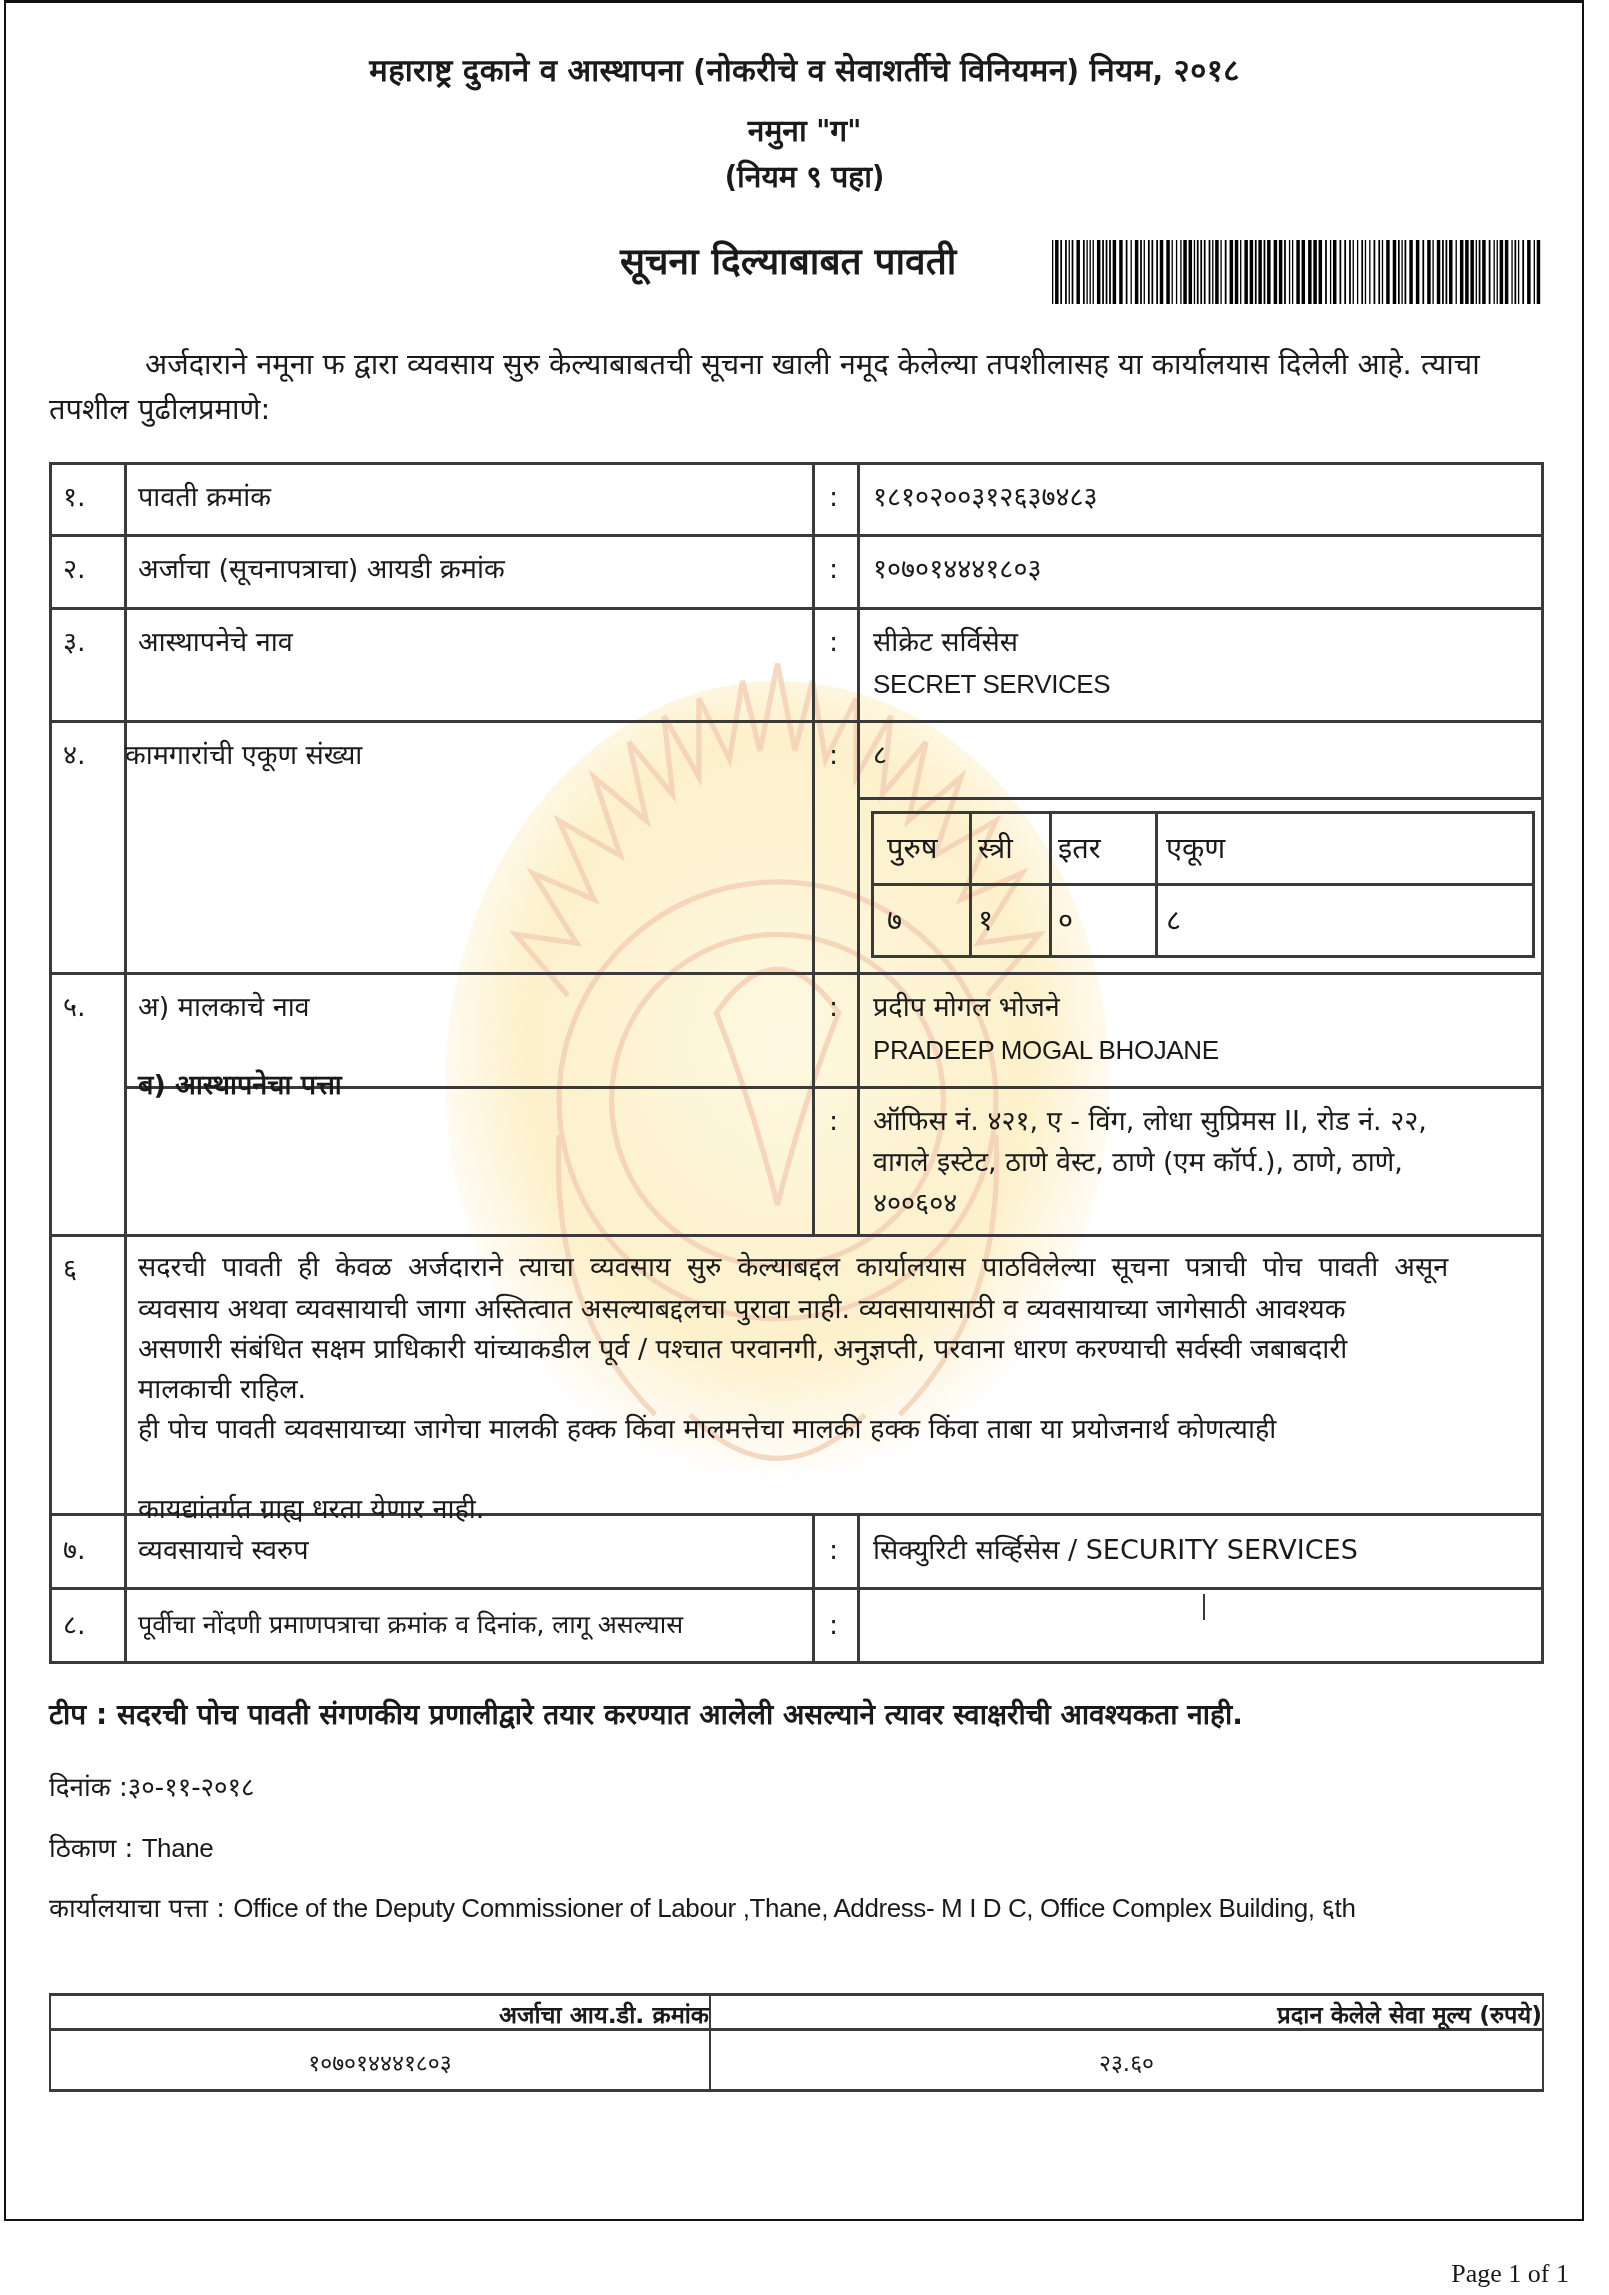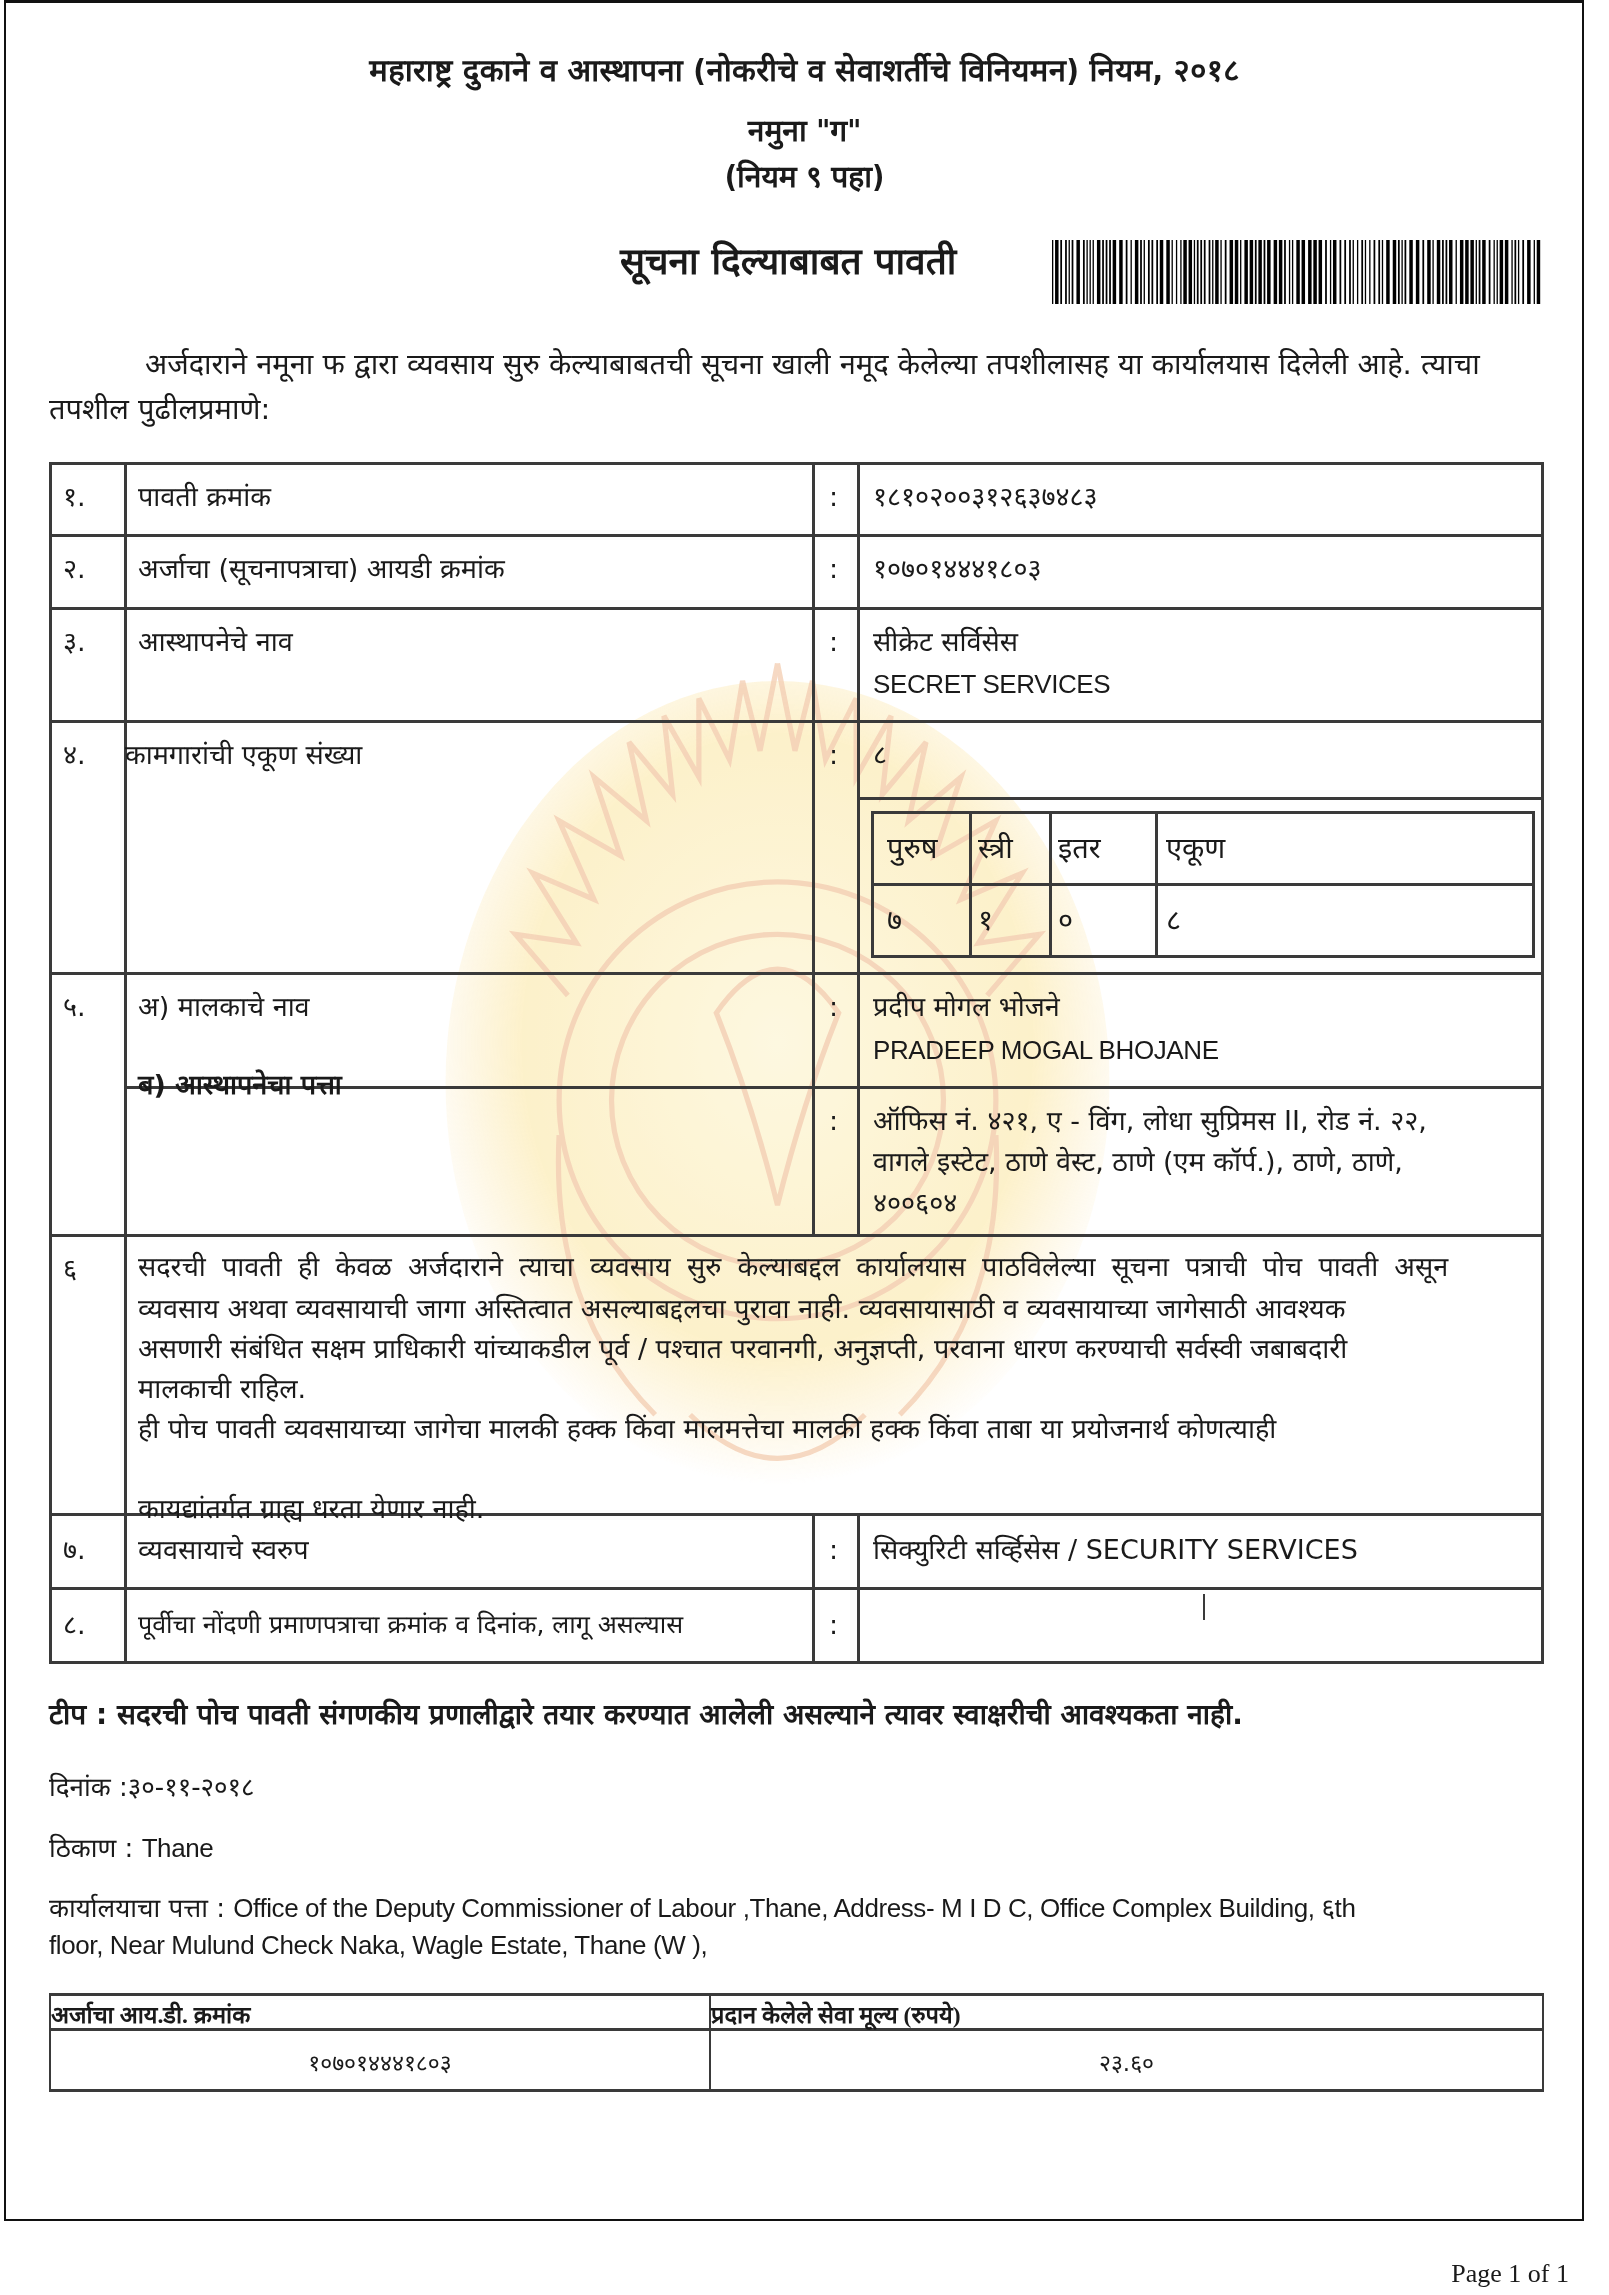--- a/index.html
+++ b/index.html
@@ -14,21 +14,21 @@
   .t3 { top:155px; font-size:30px; }
   .heading { left:620px; top:234px; font-size:37px; font-weight:bold; }
   .barcode { left:1052px; top:240px; width:493px; height:64px; }
   .intro { left:49px; top:342px; width:1502px; font-size:29px; line-height:45px; text-indent:96px; }
   .grid-line { position:absolute; background:#3a3a3a; }
   .cell { position:absolute; font-size:27px; line-height:40px; }
   .en { font-family:"Liberation Sans Narrow","Liberation Sans",sans-serif; font-size:26px; letter-spacing:-0.4px; }
   .sub-cell { position:absolute; font-size:29px; }
   .note { left:49px; top:1694px; font-size:28px; font-weight:bold; }
   .meta { left:49px; font-size:26px; }
-  .bt-head { position:absolute; font-size:23.6px; font-weight:bold; text-align:left;font-family:Liberation Serif, serif; }
+  .bt-head { position:absolute; font-size:23.6px; font-weight:bold; text-align:right; }
   .bt-val { position:absolute; font-size:23px; text-align:center; }
   .page-no { right:40px; top:2259px; font-family:"Liberation Serif",serif; font-size:26px; }
   .watermark { position:absolute; left:428px; top:646px; width:699px; height:926px; pointer-events:none; opacity:0.55; }
 </style>
 </head>
 <body>
 
 <div class="page-border"></div>
 
 <svg class="watermark" viewBox="0 0 800 1060">
@@ -265,21 +265,20 @@
 
 <div class="abs note">टीप : सदरची पोच पावती संगणकीय प्रणालीद्वारे तयार करण्यात आलेली असल्याने त्यावर स्वाक्षरीची आवश्यकता नाही.</div>
 <div class="abs meta" style="top:1768px;">
   <span>दिनांक :</span><span>३०-११-२०१८</span>
 </div>
 <div class="abs meta" style="top:1829px;">
   <span>ठिकाण :</span> <span class="en">Thane</span>
 </div>
 <div class="abs meta" style="top:1890px;width:1502px;line-height:37px;">
   <span>कार्यालयाचा पत्ता :</span> <span class="en">Office of the Deputy Commissioner of Labour ,Thane, Address- M I D C, Office Complex Building, ६th</span><br>
-  <span class="en">floor, Near Mulund Check Naka, Wagle Estate, Thane (W ),</span>
 </div>
 
 <div>
   <div class="grid-line" style="left:49px;top:1993px;width:1495px;height:2.6px;"></div>
   <div class="grid-line" style="left:49px;top:2028px;width:1495px;height:2.6px;"></div>
   <div class="grid-line" style="left:49px;top:2089px;width:1495px;height:2.6px;"></div>
   <div class="grid-line" style="left:49px;top:1993px;width:1.7px;height:99px;"></div>
   <div class="grid-line" style="left:709px;top:1993px;width:1.7px;height:99px;"></div>
   <div class="grid-line" style="left:1542px;top:1993px;width:1.7px;height:99px;"></div>
   <div class="bt-head" style="left:51px;width:658px;top:1998px;">अर्जाचा आय.डी. क्रमांक</div>

